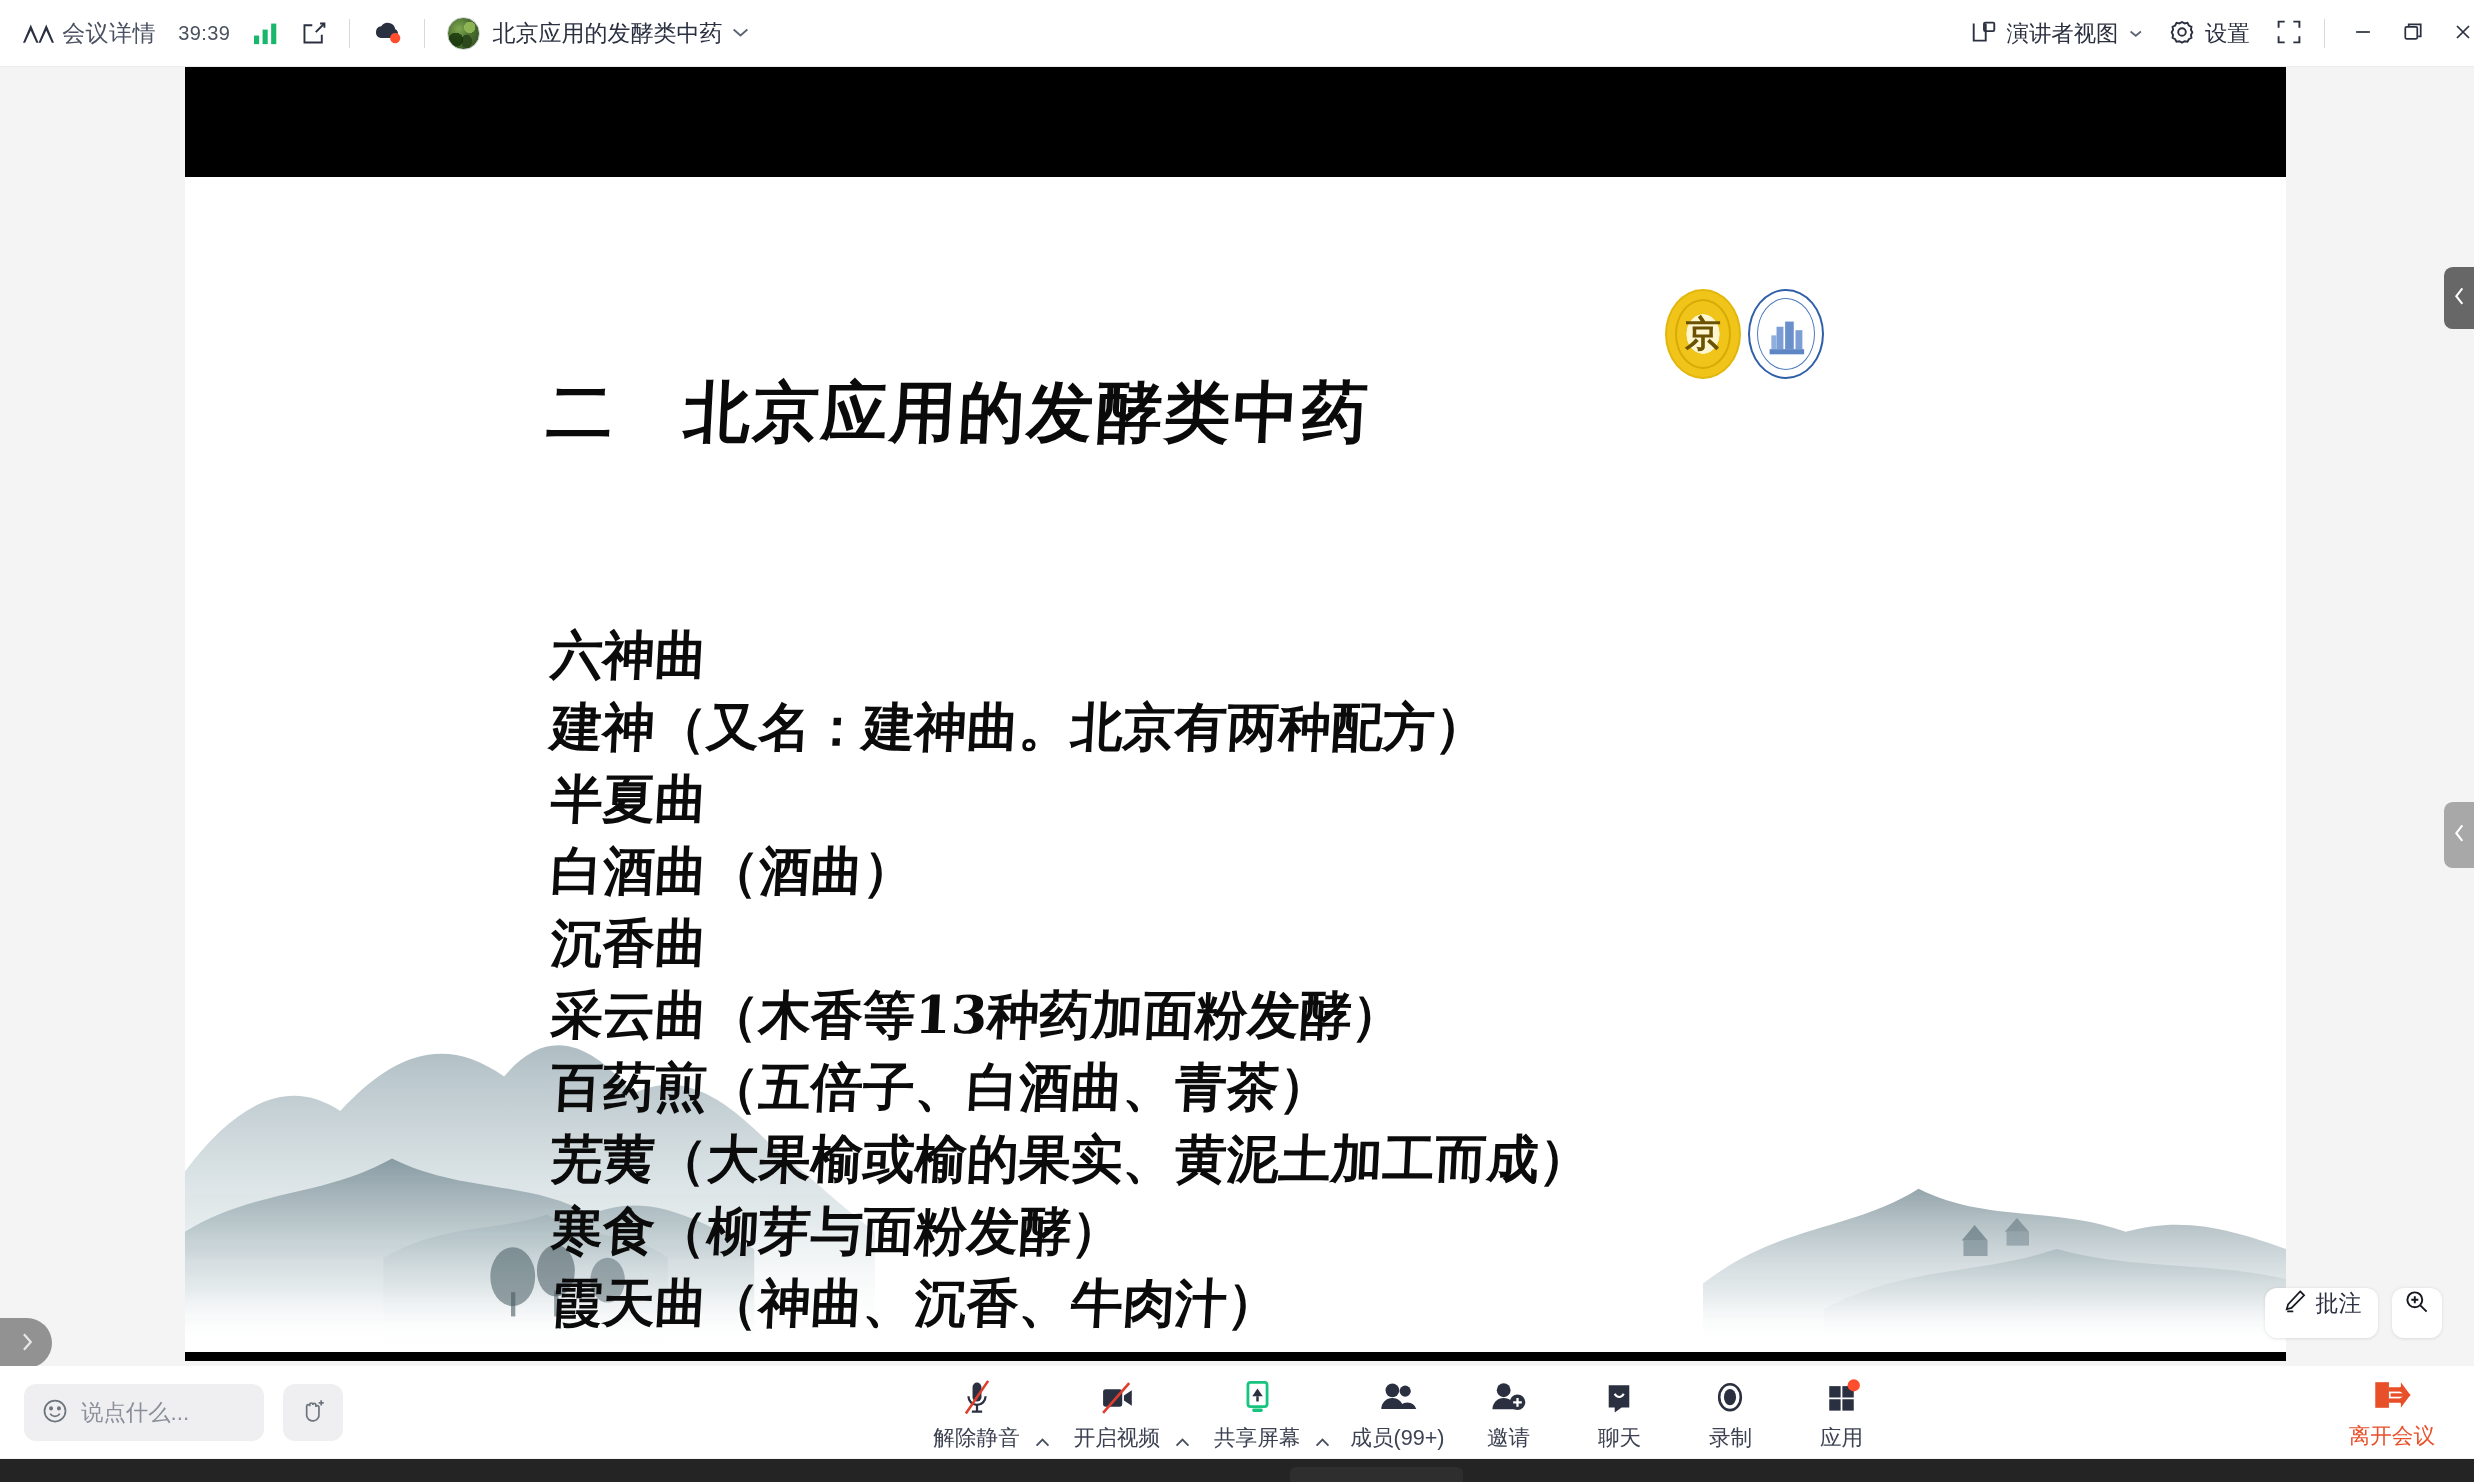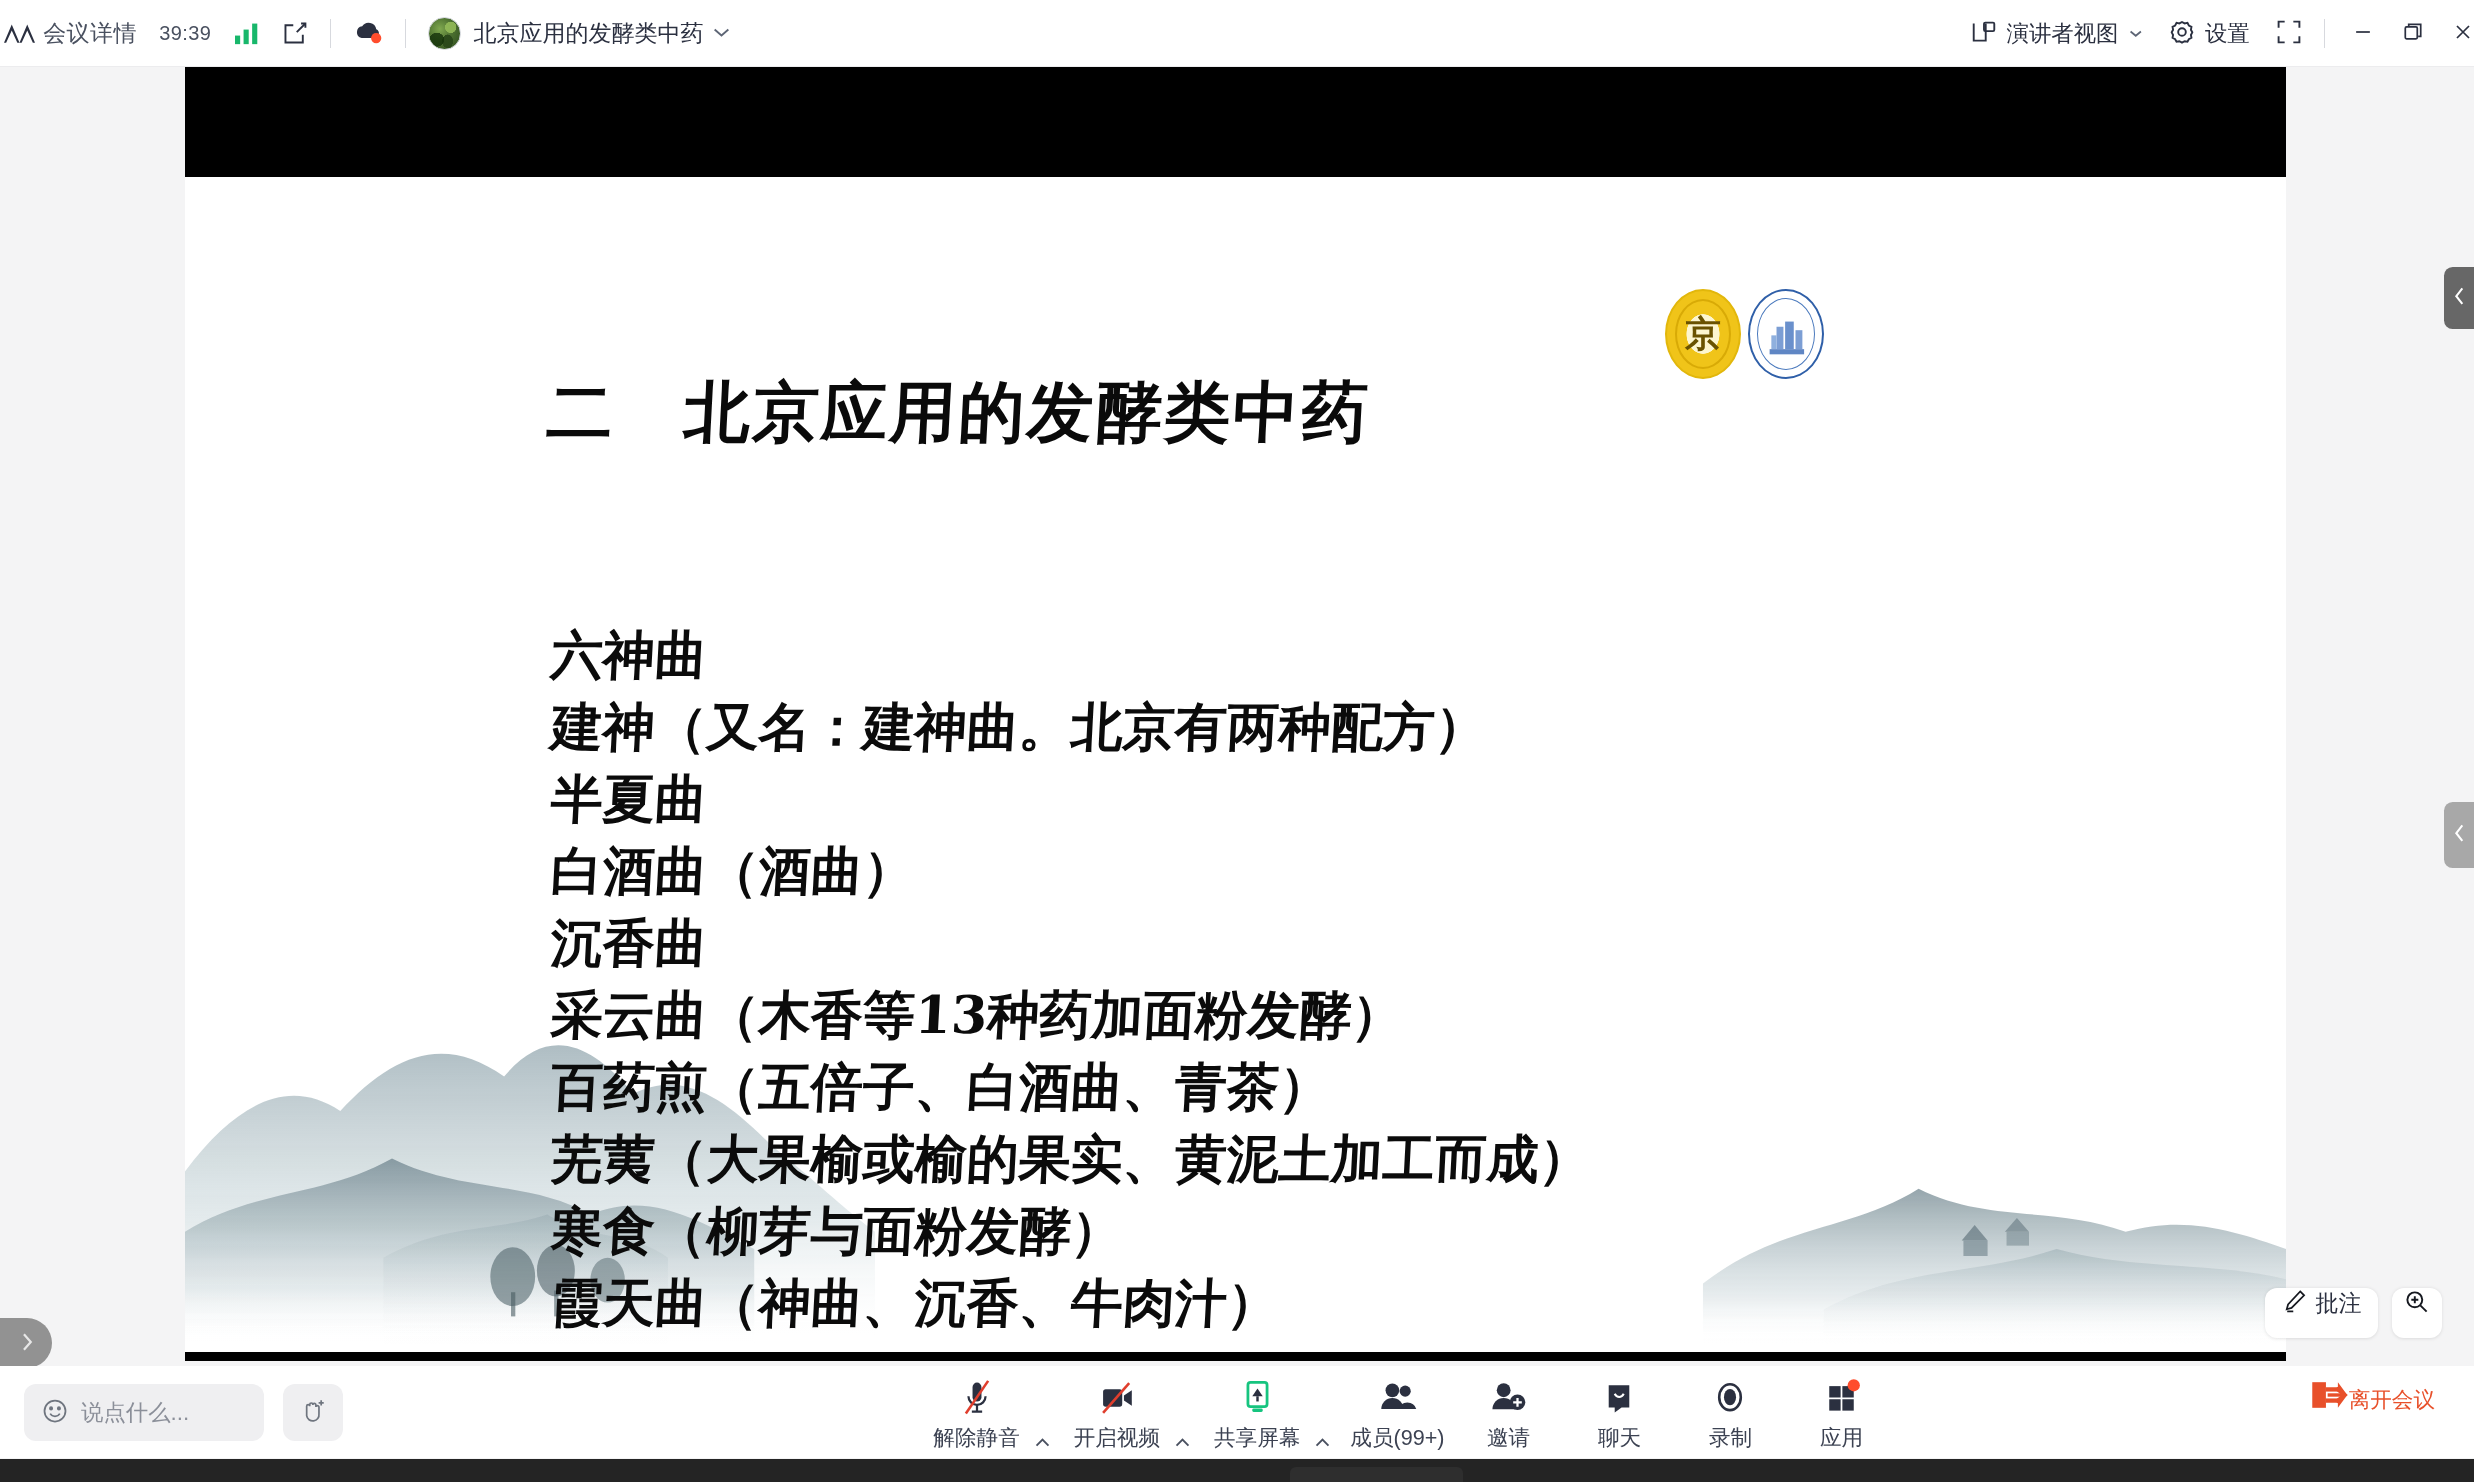--- a/index.html
+++ b/index.html
@@ -10,21 +10,21 @@
     overflow: hidden;
   }
   #app { position: relative; width: 2475px; height: 1483px; }
 
   
   .topbar {
     position: absolute; left: 0; top: 0; width: 2475px; height: 67px;
     background: #ffffff; display: flex; align-items: center;
     border-bottom: 0.9px solid #ececee;
   }
-  .tb-left { display: flex; align-items: center; gap: 0px; }
+  .tb-left { display: flex; align-items: center; padding-left: 19px; gap: 0px; }
   .tb-right { margin-left: auto; display: flex; align-items: center; }
   .logo-mark { width: 38px; height: 38px; display:flex; align-items:center; justify-content:center; }
   .tb-text { font-size: 23px; color: #3c4252; letter-spacing: 0.4px; }
   .tb-detail { margin-left: 5.2px; color: #4a5160; }
   .tb-timer { margin-left: 22.4px; font-size: 20px; color: #4a5160; letter-spacing: 0.4px; }
   .tb-icon { margin-left: 22.4px; display: flex; align-items: center; justify-content: center; cursor: pointer; }
   .tb-sep { width: 0.9px; height: 29px; background: #d7d9de; margin-left: 22.4px; }
   .avatar {
     width: 33px; height: 33px; border-radius: 50%;
     background: radial-gradient(circle at 35% 35%, #7fa84f 0%, #4c7030 45%, #2c4a1c 100%);
@@ -146,21 +146,21 @@
     padding-top: 5.2px;
   }
   .ctrl .ic { height: 41px; display:flex; align-items:center; justify-content:center; position:relative; }
   .ctrl .lbl { font-size: 21.6px; color: #3c4252; margin-top: 5.2px; white-space: nowrap; }
   .ctrl-caret {
     align-self:flex-end; margin-left:-5.2px; margin-right: 3.5px; margin-top: 26px;
     color:#4a5160; font-size: 16.4px; cursor:pointer;
   }
   .leave {
     position:absolute; right: 40px; top: 1377px;
-    display:flex; flex-direction:row; align-items:center; cursor:pointer;
+    display:flex; flex-direction:column; align-items:center; cursor:pointer;
   }
   .leave .lbl { font-size: 21.6px; color: #e8502a; margin-top: 5.2px; }
 
   
   .taskbar {
     position:absolute; left:0; top: 1459px; width: 2475px; height: 24px; background: #242424;
   }
   .taskbar::after{
     content:""; position:absolute; left: 1290px; top: 7.8px; width: 173px; height: 16.4px;
     background:#2e2e2e; border-radius: 6px 6px 0 0;

